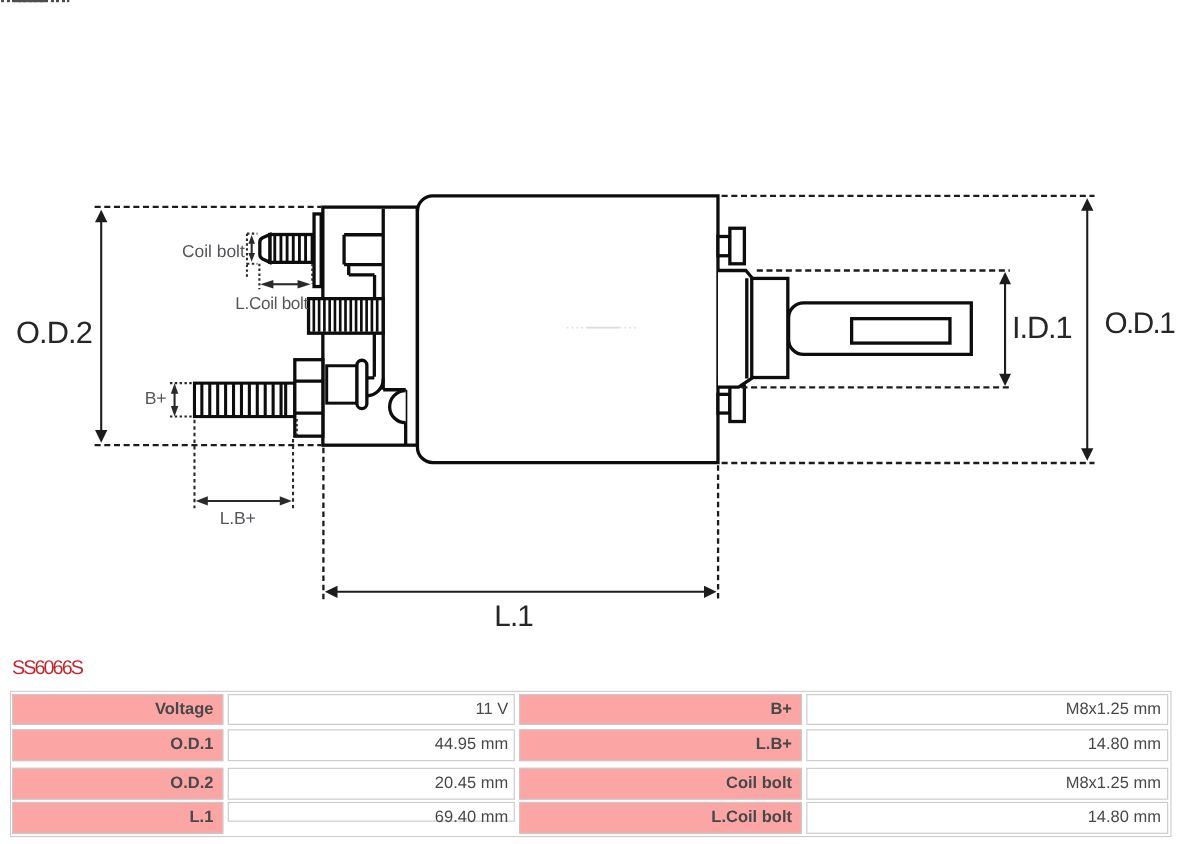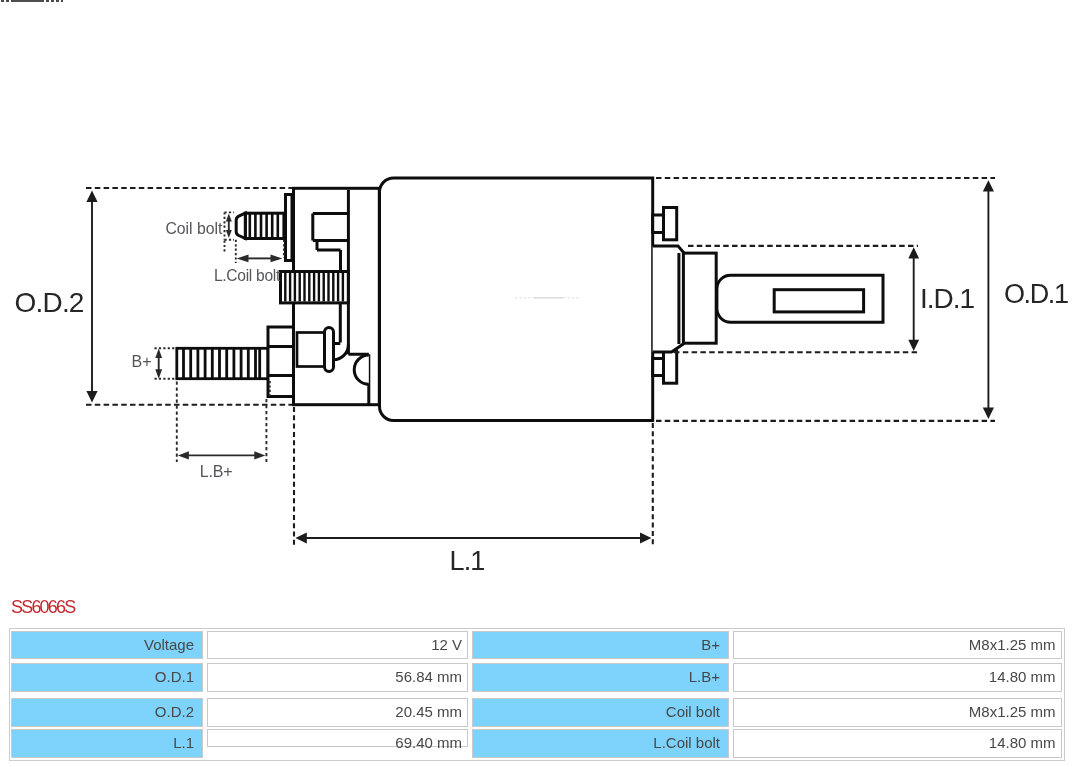--- a/index.html
+++ b/index.html
@@ -1,20 +1,20 @@
 <!DOCTYPE html>
 <html><head>
 <meta charset="utf-8">
 <style>
 html,body{margin:0;padding:0;background:#fff;width:1080px;height:767px;overflow:hidden;}
 body{font-family:"Liberation Sans", sans-serif;position:relative;}
 #diag{position:absolute;left:0;top:0;}
 #code{position:absolute;left:11px;top:597px;font-size:18px;color:#c4262e;letter-spacing:-1.8px;}
 .cell{position:absolute;border:1px solid #c9c9c9;box-sizing:border-box;font-size:15px;color:#484848;text-align:right;line-height:26.5px;white-space:nowrap;}
-.cl{background:#7dd3fc;padding-right:8px;}
+.cl{background:#fca5a5;padding-right:8px;font-weight:bold;}
 .cv{background:#fff;padding-right:5px;}
 </style>
 </head>
 <body>
 
 <div style="position:absolute;left:1px;top:0;width:62px;height:2px;background:repeating-linear-gradient(90deg,#4a4a4a 0 3px,#fafafa 3px 5px);"></div>
 
 <div style="position:absolute;left:13px;top:0;width:28px;height:2px;background:#4f4f4f;"></div>
 
 <svg id="diag" width="1080" height="600" viewBox="0 0 1080 600" fill="none" stroke-linecap="butt">
@@ -212,26 +212,26 @@
 
 <text x="216" y="476.5" font-size="16" letter-spacing="-0.2" text-anchor="middle" fill="#55565a">L.B+</text>
 </g>
 </svg>
 
 <div id="code">SS6066S</div>
 
 <div style="position:absolute;left:9px;top:627.5px;width:1055.5px;height:133px;border:1px solid #cccccc;box-sizing:border-box;"></div>
 
 <div class="cell cl" style="left:11px;top:630.6px;width:192px;height:28.5px;">Voltage</div>
-<div class="cell cv" style="left:206.5px;top:630.6px;width:261.5px;height:28.5px;">12 V</div>
+<div class="cell cv" style="left:206.5px;top:630.6px;width:261.5px;height:28.5px;">11 V</div>
 <div class="cell cl" style="left:471.5px;top:630.6px;width:257.5px;height:28.5px;">B+</div>
 <div class="cell cv" style="left:732.5px;top:630.6px;width:329px;height:28.5px;">M8x1.25 mm</div>
 
 <div class="cell cl" style="left:11px;top:663.4px;width:192px;height:28.5px;">O.D.1</div>
-<div class="cell cv" style="left:206.5px;top:663.4px;width:261.5px;height:28.5px;">56.84 mm</div>
+<div class="cell cv" style="left:206.5px;top:663.4px;width:261.5px;height:28.5px;">44.95 mm</div>
 <div class="cell cl" style="left:471.5px;top:663.4px;width:257.5px;height:28.5px;">L.B+</div>
 <div class="cell cv" style="left:732.5px;top:663.4px;width:329px;height:28.5px;">14.80 mm</div>
 
 <div class="cell cl" style="left:11px;top:698px;width:192px;height:28.5px;">O.D.2</div>
 <div class="cell cv" style="left:206.5px;top:698px;width:261.5px;height:28.5px;">20.45 mm</div>
 <div class="cell cl" style="left:471.5px;top:698px;width:257.5px;height:28.5px;">Coil bolt</div>
 <div class="cell cv" style="left:732.5px;top:698px;width:329px;height:28.5px;">M8x1.25 mm</div>
 
 <div class="cell cl" style="left:11px;top:729.3px;width:192px;height:28.5px;">L.1</div>
 <div class="cell cv" style="left:206.5px;top:729.3px;width:261.5px;height:18px;">69.40 mm</div>

